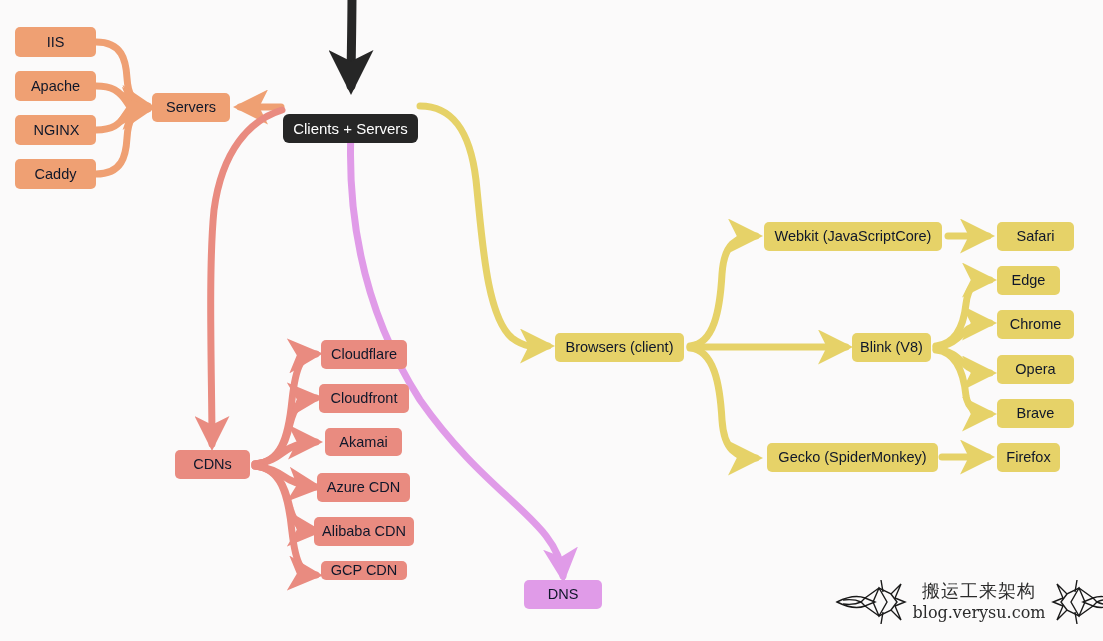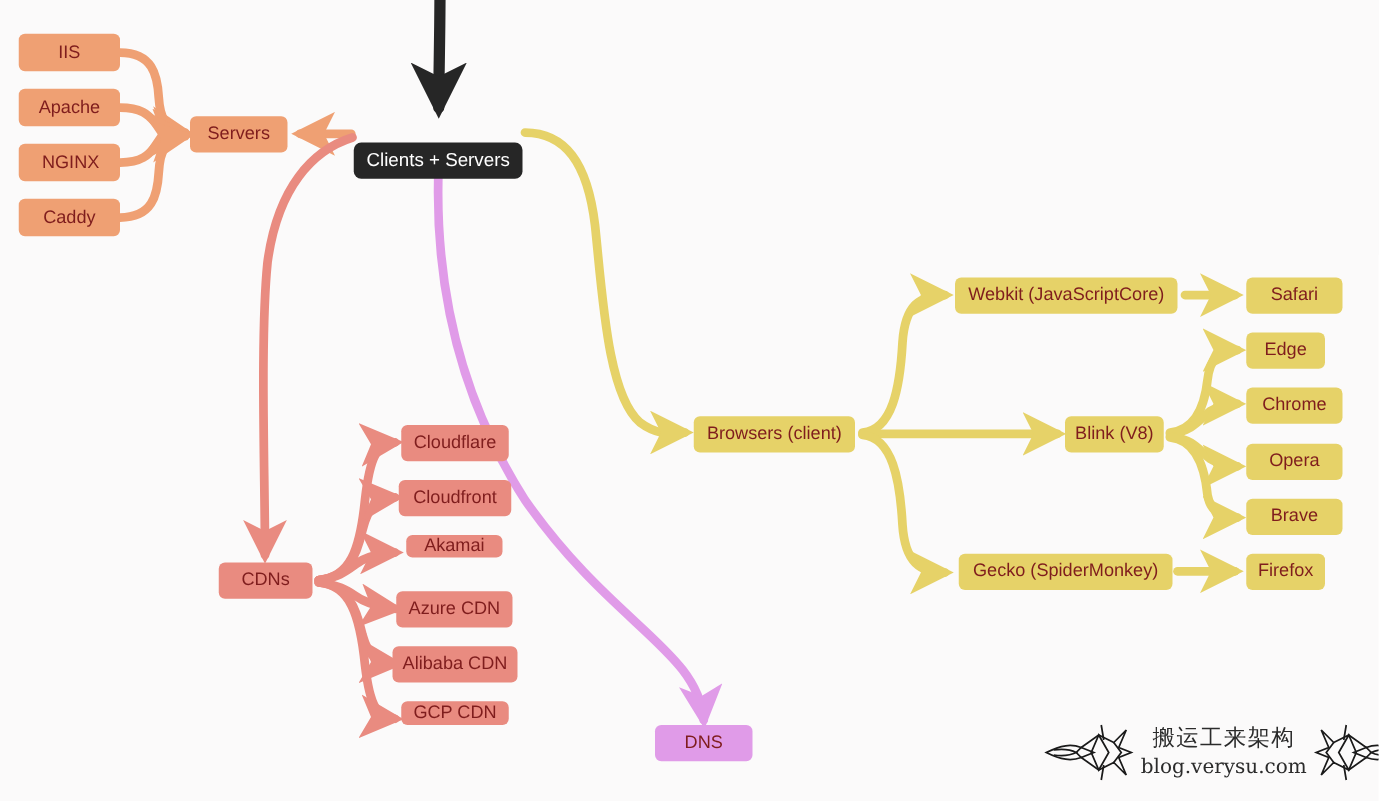--- a/index.html
+++ b/index.html
@@ -27,21 +27,21 @@
   }
   .node {
     position: absolute;
     box-sizing: border-box;
     display: flex;
     align-items: center;
     justify-content: center;
     border-radius: 5px;
     font-size: 14.5px;
     line-height: 1;
-    color: #7f1d1d;
+    color: #0f172a;
     white-space: nowrap;
     padding: 0 10px;
     z-index: 5;
   }
   .node.root {
     color: #ffffff;
     background: #262626;
     border-radius: 6px;
     font-size: 15px;
     margin-top: 21px;
@@ -167,21 +167,21 @@
 
   <div class="node cdn" style="left:175px; top:450px; width:75px; height:29px;">
     <span>CDNs</span>
   </div>
   <div class="node cdn" style="left:321px; top:340px; width:86px; height:29px;">
     <span>Cloudflare</span>
   </div>
   <div class="node cdn" style="left:319px; top:384px; width:90px; height:29px;">
     <span>Cloudfront</span>
   </div>
-  <div class="node cdn" style="left:325px; top:428px; width:77px; height:18px;">
+  <div class="node cdn" style="left:325px; top:428px; width:77px; height:28px;">
     <span>Akamai</span>
   </div>
   <div class="node cdn" style="left:317px; top:473px; width:93px; height:29px;">
     <span>Azure CDN</span>
   </div>
   <div class="node cdn" style="left:314px; top:517px; width:100px; height:29px;">
     <span>Alibaba CDN</span>
   </div>
   <div class="node cdn" style="left:321px; top:561px; width:86px; height:19px;">
     <span>GCP CDN</span>

